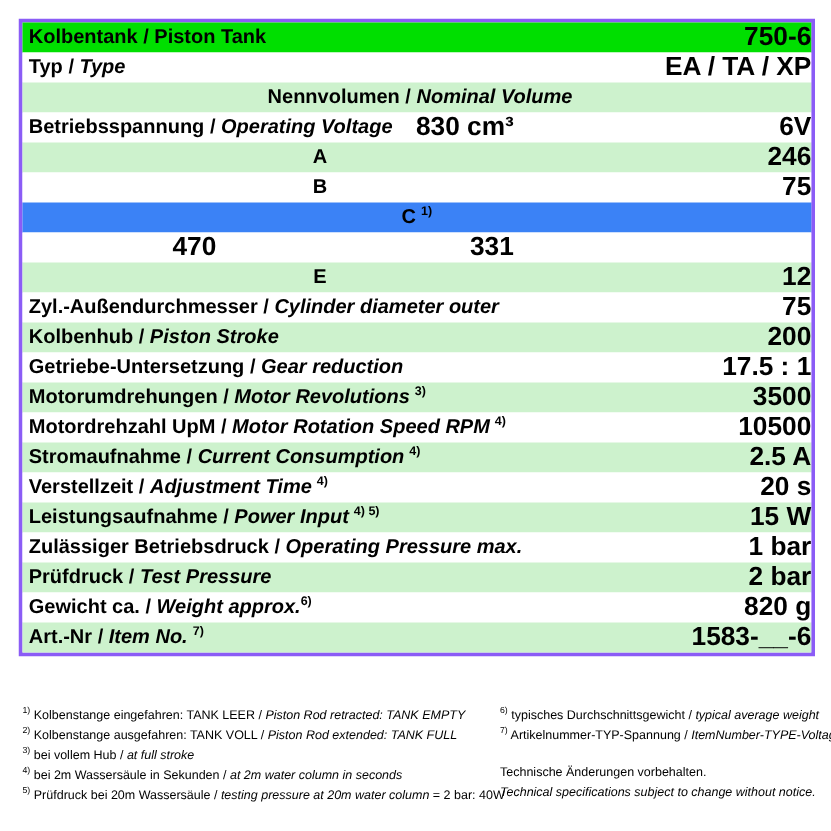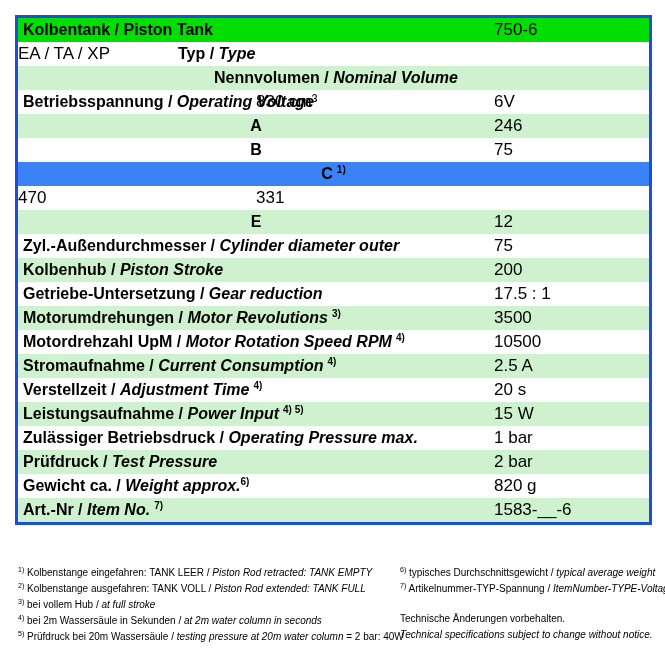--- a/index.html
+++ b/index.html
@@ -3,33 +3,33 @@
 <meta charset="utf-8">
 <style>
   html,body{margin:0;padding:0;}
   body{
     width:665px;height:665px;background:#ffffff;position:relative;
     font-family:"Liberation Sans", sans-serif;color:#000;
     -webkit-font-smoothing:antialiased;
   }
   .spec-table{
     position:absolute;left:15px;top:15px;width:637px;
-    border:3px solid #1d4ed8;box-sizing:border-box;background:#fff;
+    border:3px solid #8b5cf6;box-sizing:border-box;background:#fff;
   }
   .row{display:flex;height:24px;align-items:center;}
   .cell{box-sizing:border-box;}
   .cell.label{
     flex:1;padding-left:5px;font-size:16px;font-weight:bold;
     white-space:nowrap;line-height:24px;
   }
   .cell.label.letter{text-align:center;padding-left:0;}
   .cell.label .en{font-style:italic;}
   .cell.label.hdr .en{font-style:normal;}
   .cell.value{
-    width:155px;text-align:left;font-size:17px;font-weight:normal;
+    width:155px;text-align:right;font-size:21px;font-weight:bold;
     white-space:nowrap;line-height:24px;
   }
   .cell.label sup{font-size:10px;font-weight:bold;line-height:0;}
   .footnotes{position:absolute;left:0;top:563px;width:665px;font-size:10px;}
   .fn-col-left{position:absolute;left:18px;top:2px;}
   .fn-col-right{position:absolute;left:400px;top:2px;}
   .fn-line{height:16px;line-height:16px;white-space:nowrap;}
   .fn-line sup{font-size:7px;line-height:0;}
   .fn-line .en{font-style:italic;}
   .notice{margin-top:14px;}
@@ -39,22 +39,22 @@
 </head>
 <body>
 
 <div class="page">
   <div class="spec-table" id="specTable">
       <div class="row" style="background: rgb(0, 223, 0);">
         <div class="cell label hdr"><span>Kolbentank</span><span> / </span><span class="en">Piston Tank</span></div>
         <div class="cell value">750-6</div>
       </div>
       <div class="row" style="background: rgb(255, 255, 255);">
+        <div class="cell label"><span>Typ</span><span> / </span><span class="en">Type</span></div>
         <div class="cell value">EA / TA / XP</div>
-        <div class="cell label"><span>Typ</span><span> / </span><span class="en">Type</span></div>
       </div>
       <div class="row" style="background: rgb(205, 242, 205); flex-direction: column;">
         <div class="cell label"><span>Nennvolumen</span><span> / </span><span class="en">Nominal Volume</span></div>
         <div class="cell value">830 cm³</div>
       </div>
       <div class="row" style="background: rgb(255, 255, 255);">
         <div class="cell label"><span>Betriebsspannung</span><span> / </span><span class="en">Operating Voltage</span></div>
         <div class="cell value">6V</div>
       </div>
       <div class="row" style="background: rgb(205, 242, 205);">

